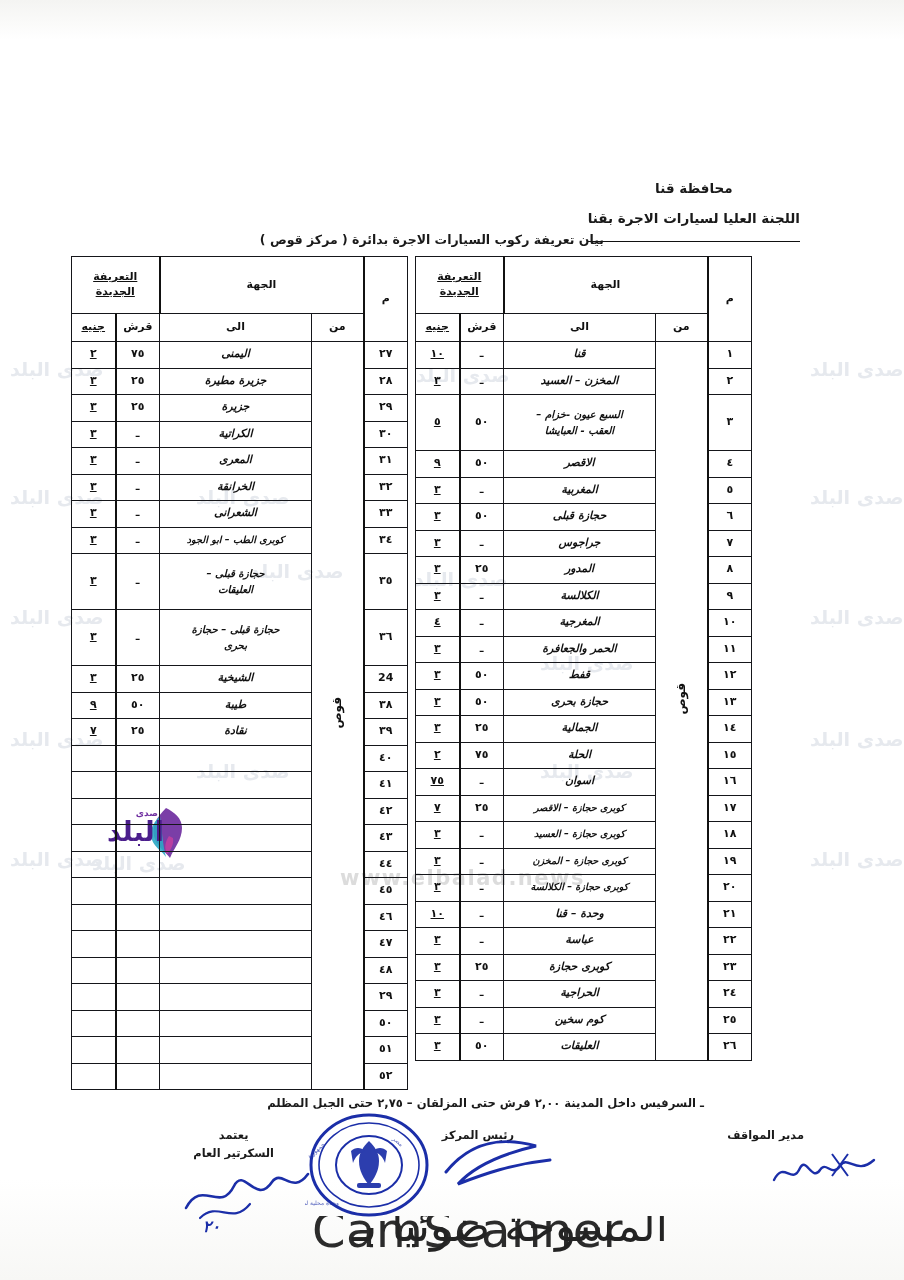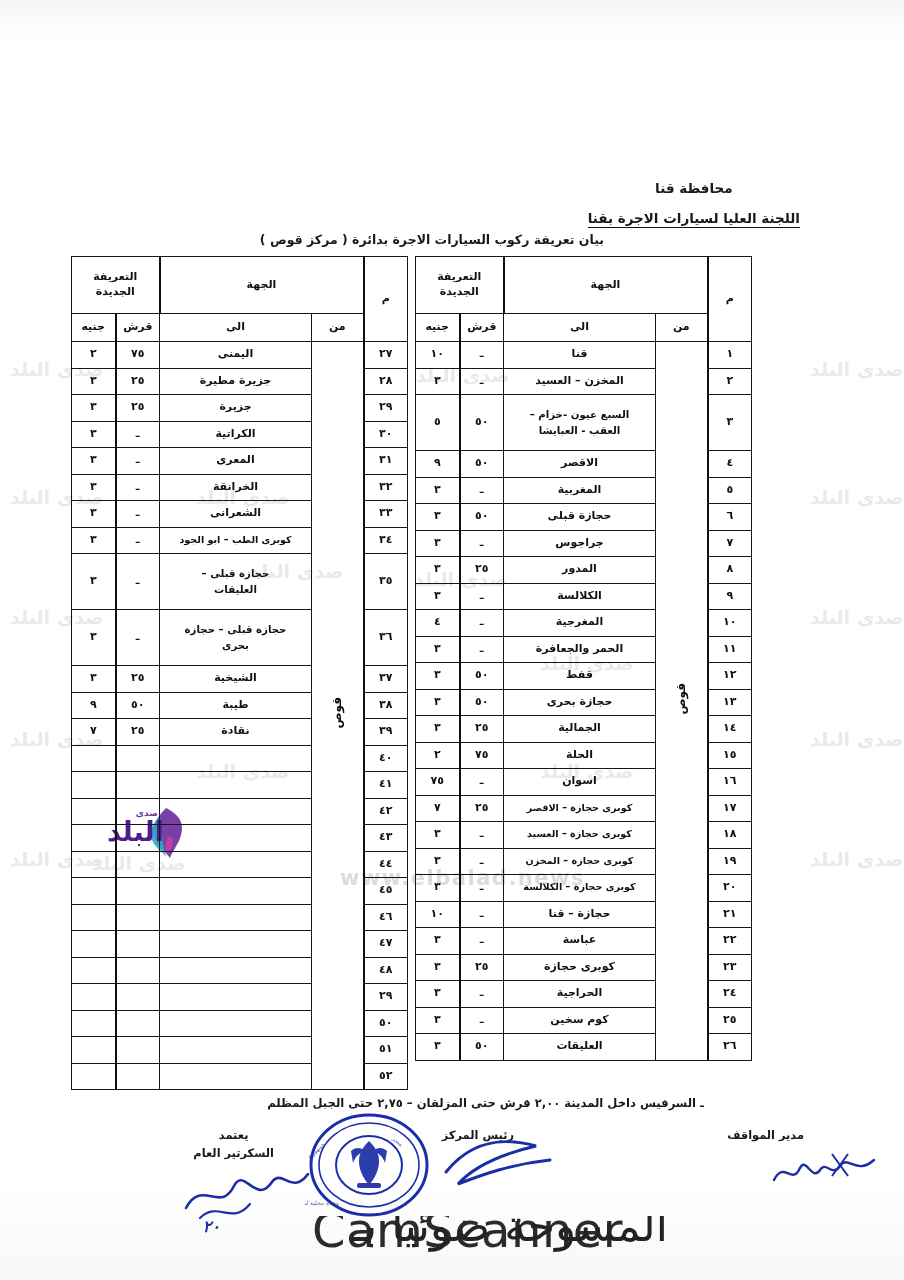--- a/index.html
+++ b/index.html
@@ -88,21 +88,21 @@
     font-size: 13.5px;
     font-weight: 800;
     letter-spacing: .5px;
     margin-bottom: 12px;
   }
   #doc-header .h-line2 {
     font-size: 13.5px;
     font-weight: 800;
     border-bottom: 1.6px solid #111;
     display: inline-block;
-    padding-bottom: 1px;
+    padding-bottom: 15px;
     letter-spacing: .3px;
   }
 
   #doc-subtitle {
     position: absolute;
     right: 300px;
     top: 232px;
     font-size: 12.5px;
     font-weight: 800;
     direction: rtl;
@@ -122,36 +122,36 @@
     padding: 0;
     text-align: center;
     vertical-align: middle;
     font-size: 11px;
     font-weight: 700;
     color: #111;
     line-height: 1.35;
     background: transparent;
   }
   .tbl th { font-weight: 800; }
-  .tbl .outer-l { border-right: 2.2px solid #111; }
+  .tbl .outer-l { border-right: 2.2px solid #111; text-decoration: underline; }
   .tbl .outer-r { border-left: 2.2px solid #111; }
 
   .c-num   { width: 44px; }
   .c-from  { width: 52px; }
   .c-to    { width: 152px; }
   .c-qirsh { width: 44px; }
   .c-gnih  { width: 44px; }
 
   .hdr-tall { height: 56px; font-size: 11.5px; }
   .hdr-sub  { height: 27px; }
 
   .row-1 { height: 26.5px; }
   .row-3 { height: 56px; }
 
-  .to-cell { font-size: 10.8px; padding: 0 3px; }
+  .to-cell { font-size: 10.8px; padding: 0 3px; font-style: italic; }
   .to-cell.small { font-size: 9.6px; }
   .to-cell.two { font-size: 10.2px; line-height: 1.5; }
 
   .vert-from {
     writing-mode: vertical-rl;
     text-orientation: mixed;
     transform: rotate(180deg);
     font-size: 12px;
     font-weight: 800;
     letter-spacing: 2px;
@@ -424,21 +424,21 @@
           <td class="outer-l">٣</td>
         </tr>
         <tr class="row-1">
           <td class="outer-r">٢٠</td>
           <td class="to-cell small">كوبرى حجازة – الكلالسة</td>
           <td>ـ</td>
           <td class="outer-l">٣</td>
         </tr>
         <tr class="row-1">
           <td class="outer-r">٢١</td>
-          <td class="to-cell">حجازة – قنا</td>
+          <td class="to-cell">وحدة – قنا</td>
           <td>ـ</td>
           <td class="outer-l">١٠</td>
         </tr>
         <tr class="row-1">
           <td class="outer-r">٢٢</td>
           <td class="to-cell">عباسة</td>
           <td>ـ</td>
           <td class="outer-l">٣</td>
         </tr>
         <tr class="row-1">
@@ -548,21 +548,21 @@
           <td>ـ</td>
           <td class="outer-l">٣</td>
         </tr>
         <tr class="row-3">
           <td class="outer-r">٣٦</td>
           <td class="to-cell two">حجازة قبلى – حجازة<br>بحرى</td>
           <td>ـ</td>
           <td class="outer-l">٣</td>
         </tr>
         <tr class="row-1">
-          <td class="outer-r">٣٧</td>
+          <td class="outer-r">24</td>
           <td class="to-cell">الشيخية</td>
           <td>٢٥</td>
           <td class="outer-l">٣</td>
         </tr>
         <tr class="row-1">
           <td class="outer-r">٣٨</td>
           <td class="to-cell">طيبة</td>
           <td>٥٠</td>
           <td class="outer-l">٩</td>
         </tr>

